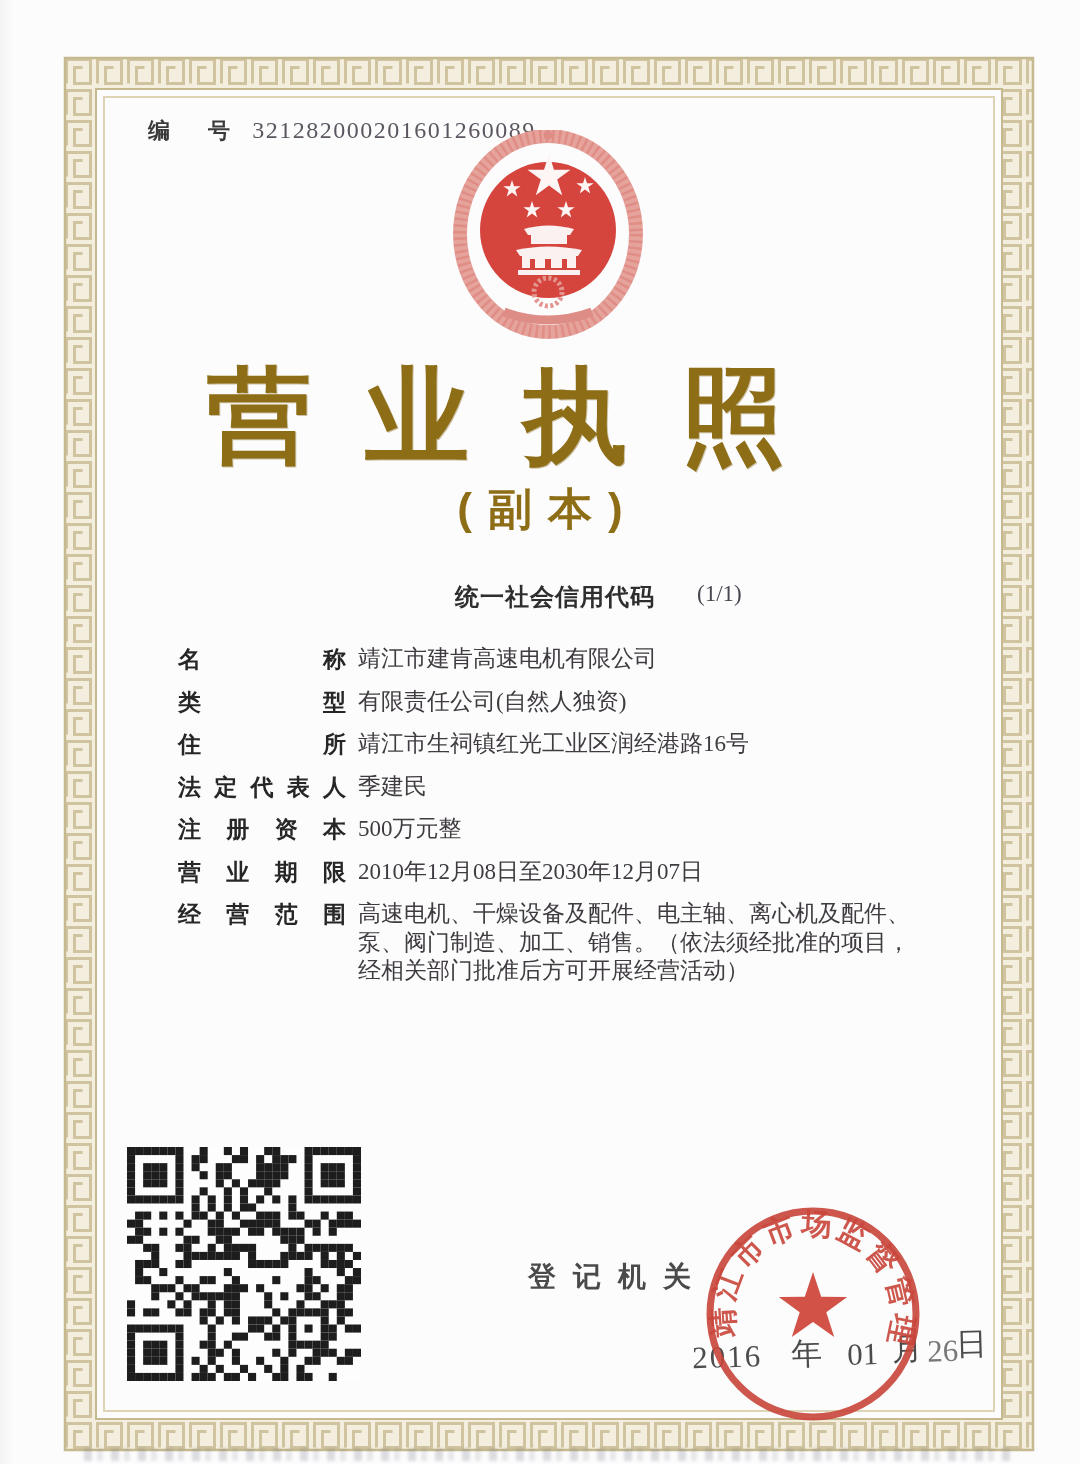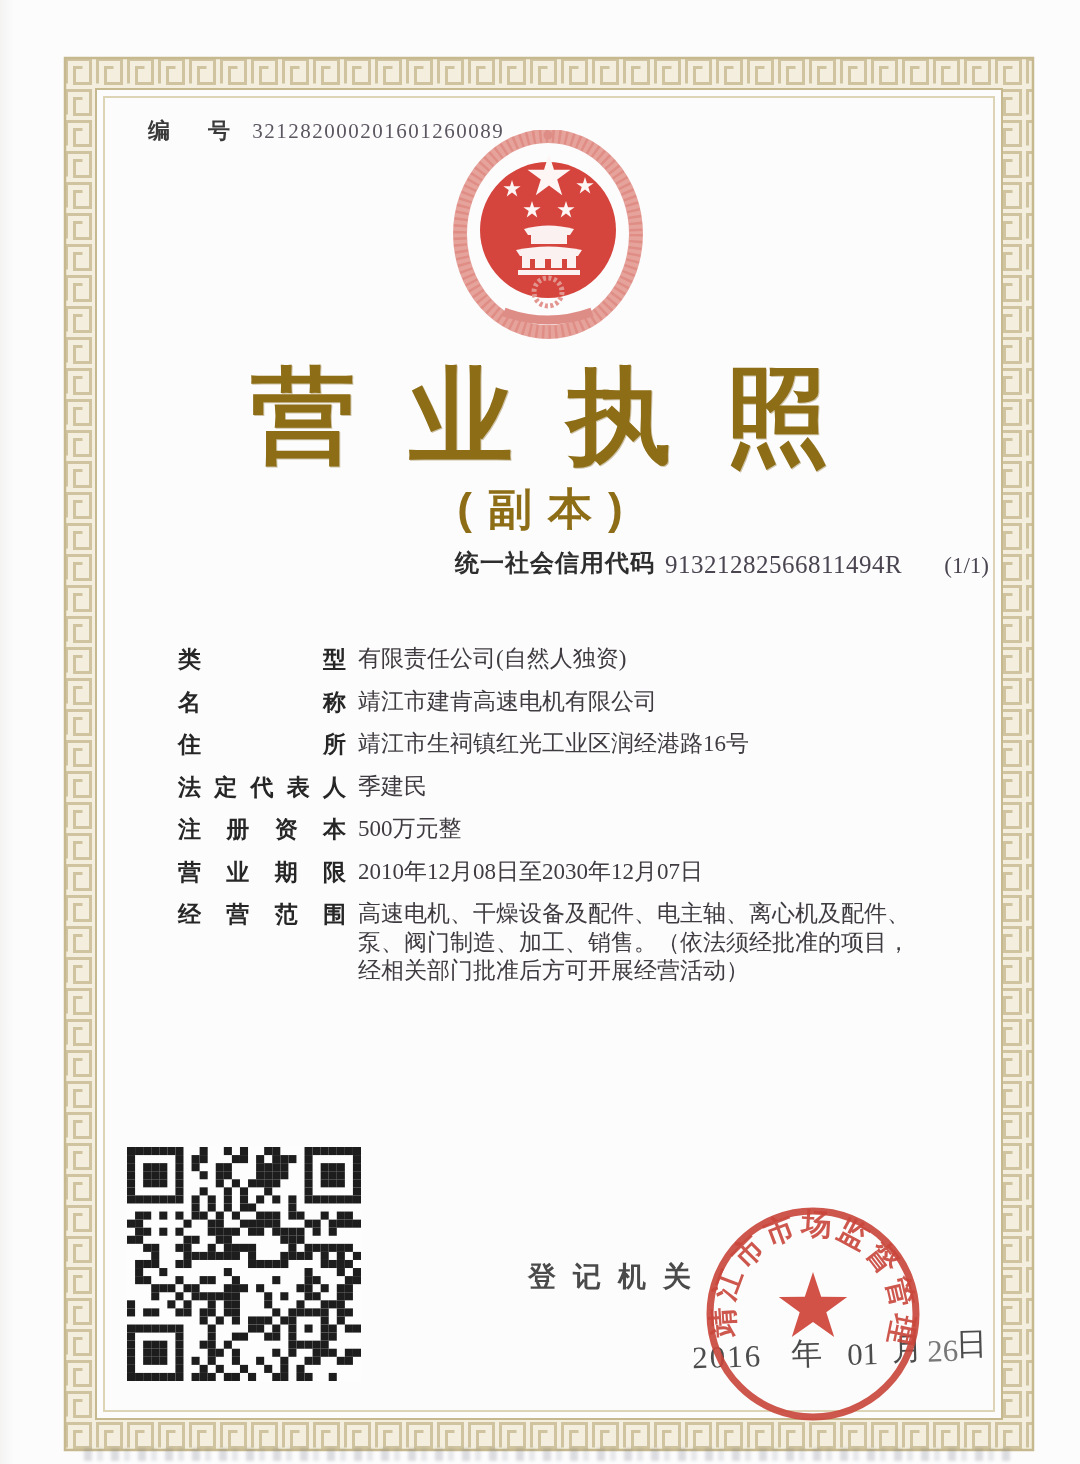--- a/index.html
+++ b/index.html
@@ -6,31 +6,31 @@
   body{
     width:1080px;height:1464px;position:relative;overflow:hidden;
     background:#fbfbfc;
     font-family:"Liberation Sans","DejaVu Sans",sans-serif;
   }
   .page{position:absolute;inset:0;background:linear-gradient(90deg,#f4f3f2 0px,#fcfcfd 14px,#fcfcfd 100%);}
   .frame{position:absolute;left:63px;top:56px;width:972px;height:1396px;}
   
   .serial{position:absolute;left:148px;top:116px;display:flex;align-items:baseline;}
   .serial .lab{font-weight:bold;font-size:22px;color:#3a3a3a;letter-spacing:16px;}
-  .serial .num{font-family:"Liberation Serif","DejaVu Serif",serif;font-size:21px;color:#5c5660;letter-spacing:1.5px;margin-left:6px;}
+  .serial .num{font-family:"Liberation Serif","DejaVu Serif",serif;font-size:24px;color:#5c5660;letter-spacing:1.5px;margin-left:6px;}
   
   .emblem{position:absolute;left:452px;top:130px;width:192px;height:210px;}
   
-  .title{position:absolute;left:0;top:348px;width:1080px;text-align:center;
+  .title{position:absolute;left:0;top:348px;width:992px;text-align:center;
     font-size:104px;font-weight:bold;color:#8d6d16;letter-spacing:54px;padding-left:54px;box-sizing:border-box;
     text-shadow:1px 1px 0 rgba(120,90,10,.35);}
   .subtitle{position:absolute;left:0;top:480px;width:1080px;text-align:center;
     font-size:44px;font-weight:bold;color:#8d6d16;letter-spacing:16px;padding-left:16px;box-sizing:border-box;}
   
-  .credit{position:absolute;left:455px;top:547px;display:flex;align-items:flex-end;}
+  .credit{position:absolute;left:455px;top:581px;display:flex;align-items:flex-start;}
   .credit .lab{font-weight:bold;font-size:24px;color:#2e2e2e;letter-spacing:1px;}
   .credit .val{font-family:"Liberation Serif","DejaVu Serif",serif;font-size:25px;color:#4a4550;margin-left:10px;letter-spacing:.5px;}
   .credit .pg{font-family:"Liberation Serif","DejaVu Serif",serif;font-size:23px;color:#4a4550;margin-left:42px;}
   
   .fields{position:absolute;left:178px;top:645px;width:760px;}
   .frow{display:flex;margin-bottom:13.5px;}
   .flabel{width:168px;min-width:168px;font-weight:bold;font-size:23px;color:#262626;
     text-align:justify;text-align-last:justify;line-height:29px;}
   .fvalue{margin-left:12px;font-family:"Liberation Serif","DejaVu Serif",serif;
     font-size:23px;color:#3f3b40;line-height:28.6px;max-width:570px;}
@@ -98,32 +98,31 @@
 
     <circle cx="96" cy="162" r="14" fill="none" stroke="#e2968f" stroke-width="5" stroke-dasharray="3 2.5"></circle>
     <path d="M52 182 Q96 198 140 182" fill="none" stroke="#dd8d86" stroke-width="9"></path>
   </svg>
 
   <div class="title">营业执照</div>
   <div class="subtitle">(副本)</div>
 
   <div class="credit">
     <span class="lab">统一社会信用代码</span>
-    <span class="val">91321282566811494R</span>
     <span class="pg">(1/1)</span>
   </div>
 
   <div class="fields">
     <div class="frow">
+      <div class="flabel">名称</div>
+      <div class="fvalue">靖江市建肯高速电机有限公司</div>
+    </div>
+    <div class="frow">
       <div class="flabel">类型</div>
       <div class="fvalue">有限责任公司(自然人独资)</div>
-    </div>
-    <div class="frow">
-      <div class="flabel">名称</div>
-      <div class="fvalue">靖江市建肯高速电机有限公司</div>
     </div>
     <div class="frow">
       <div class="flabel">住所</div>
       <div class="fvalue">靖江市生祠镇红光工业区润经港路16号</div>
     </div>
     <div class="frow">
       <div class="flabel">法定代表人</div>
       <div class="fvalue">季建民</div>
     </div>
     <div class="frow">

